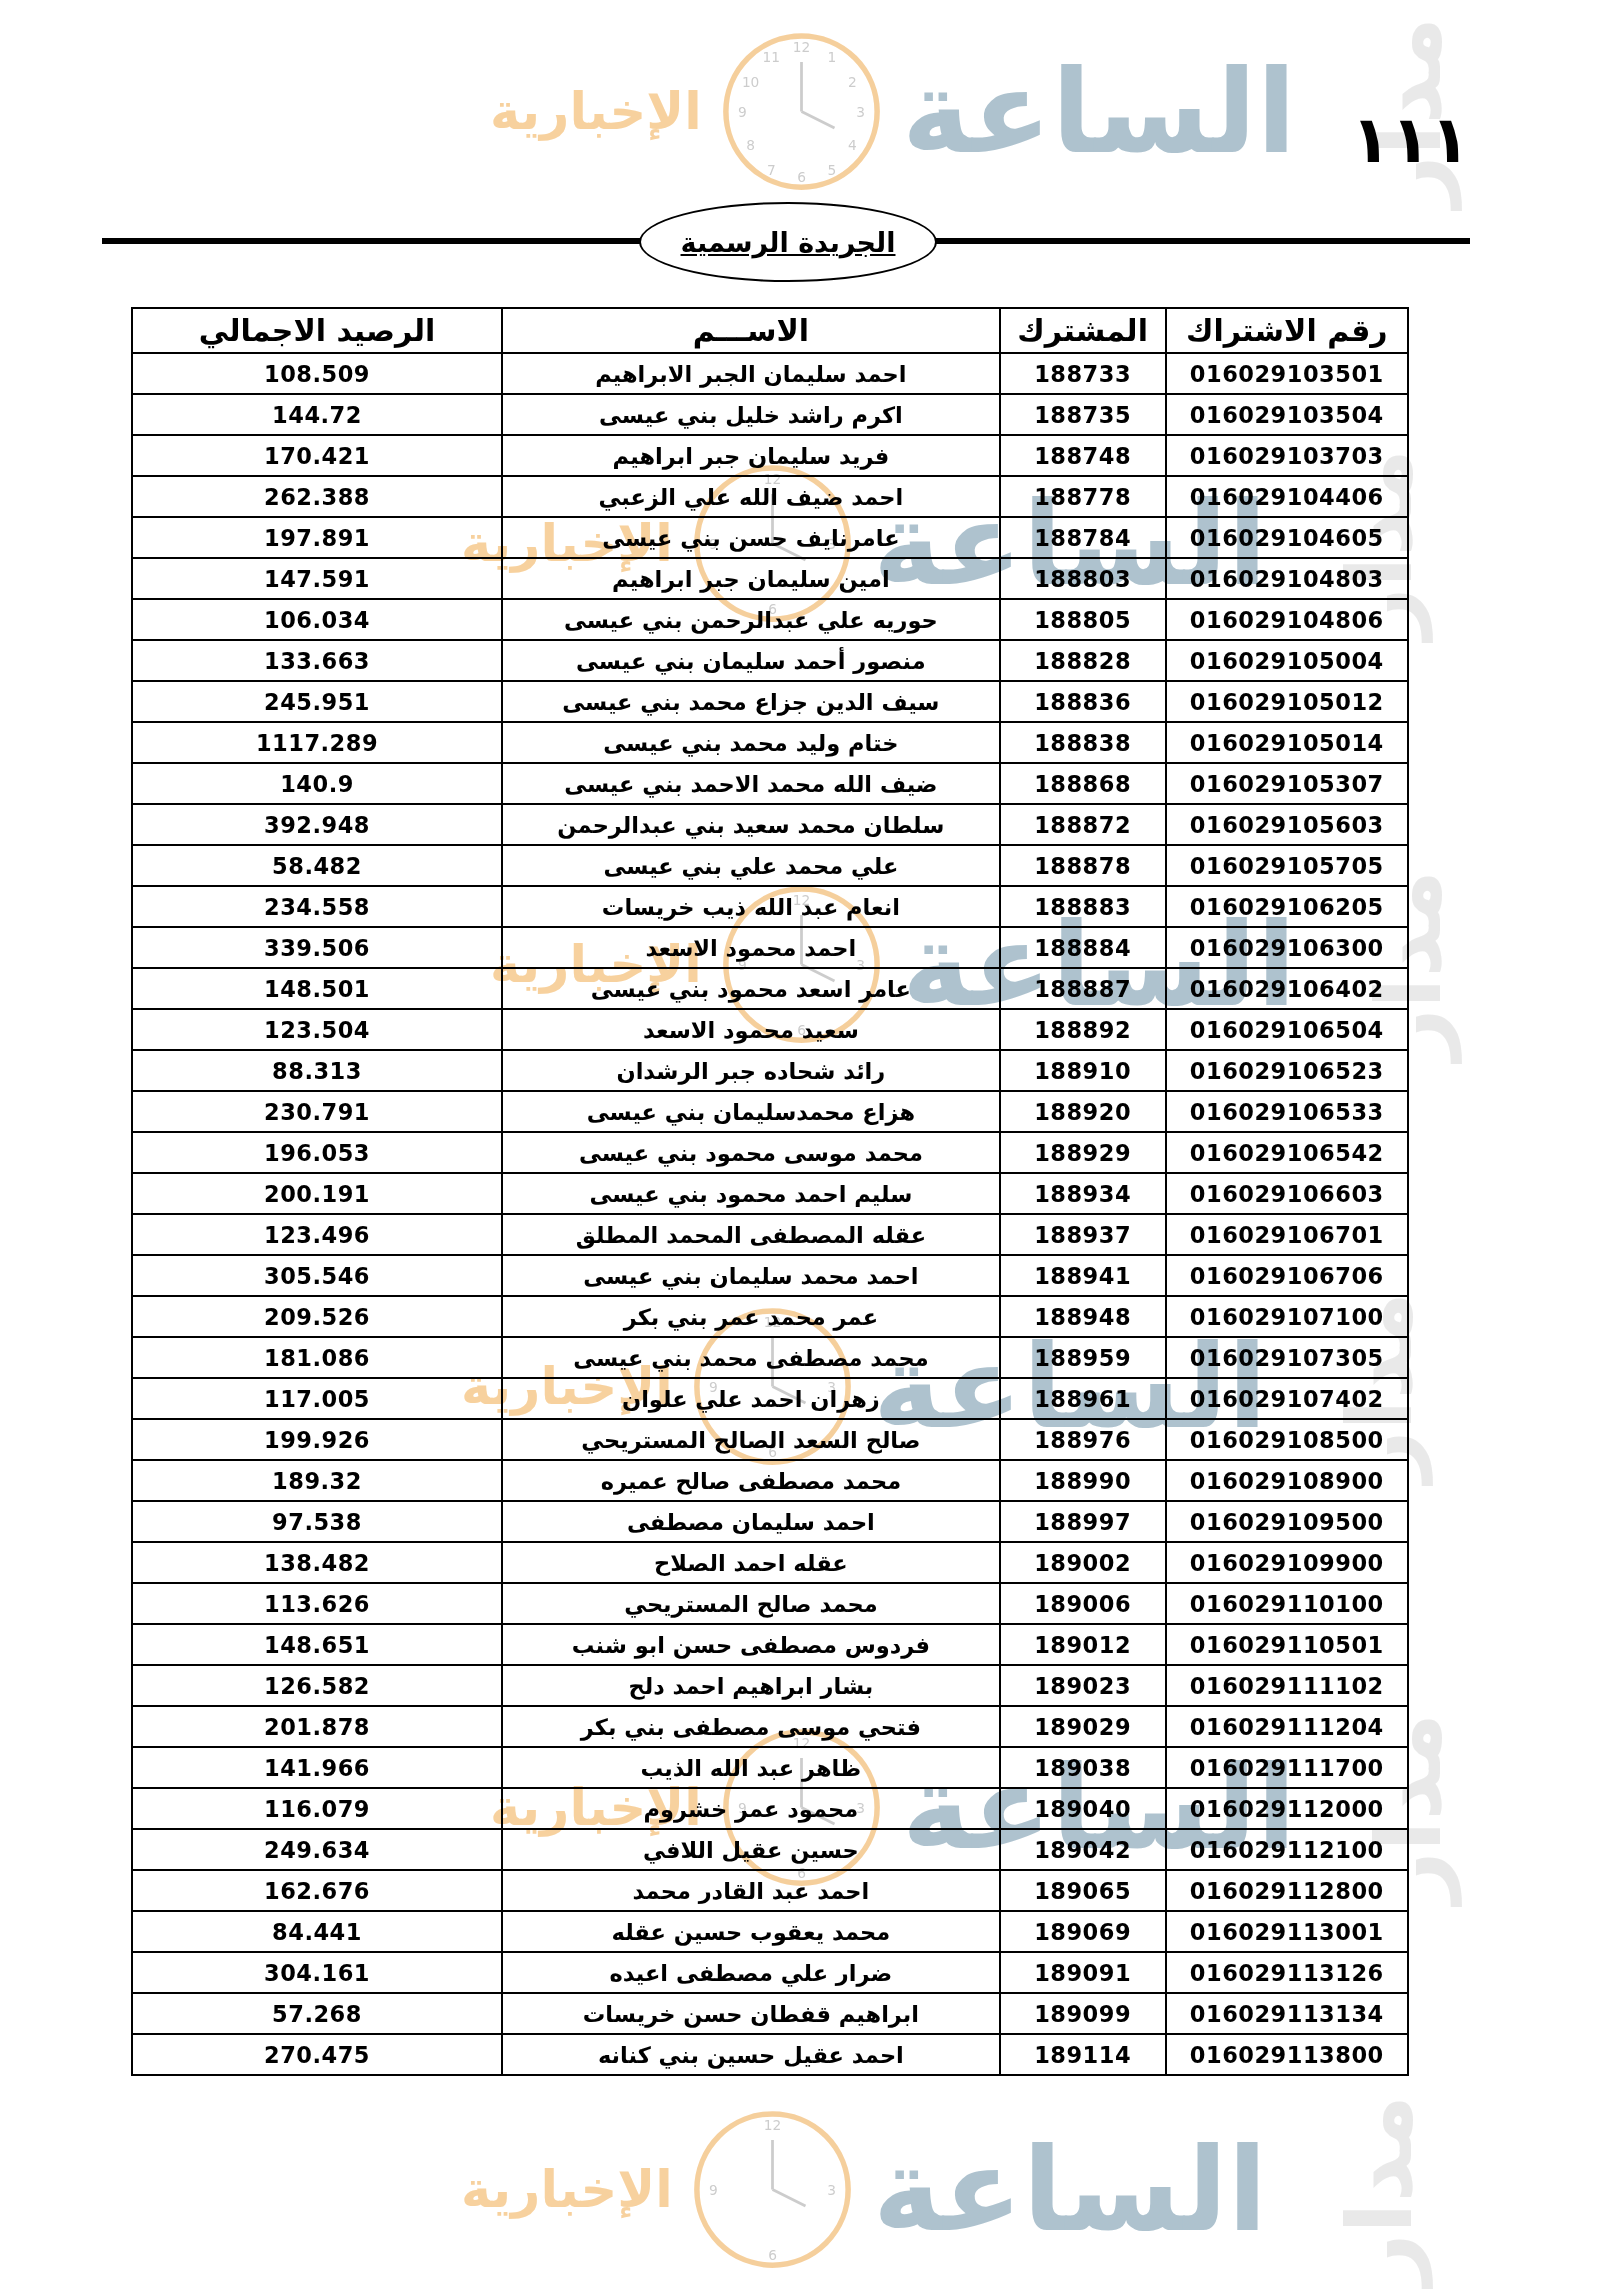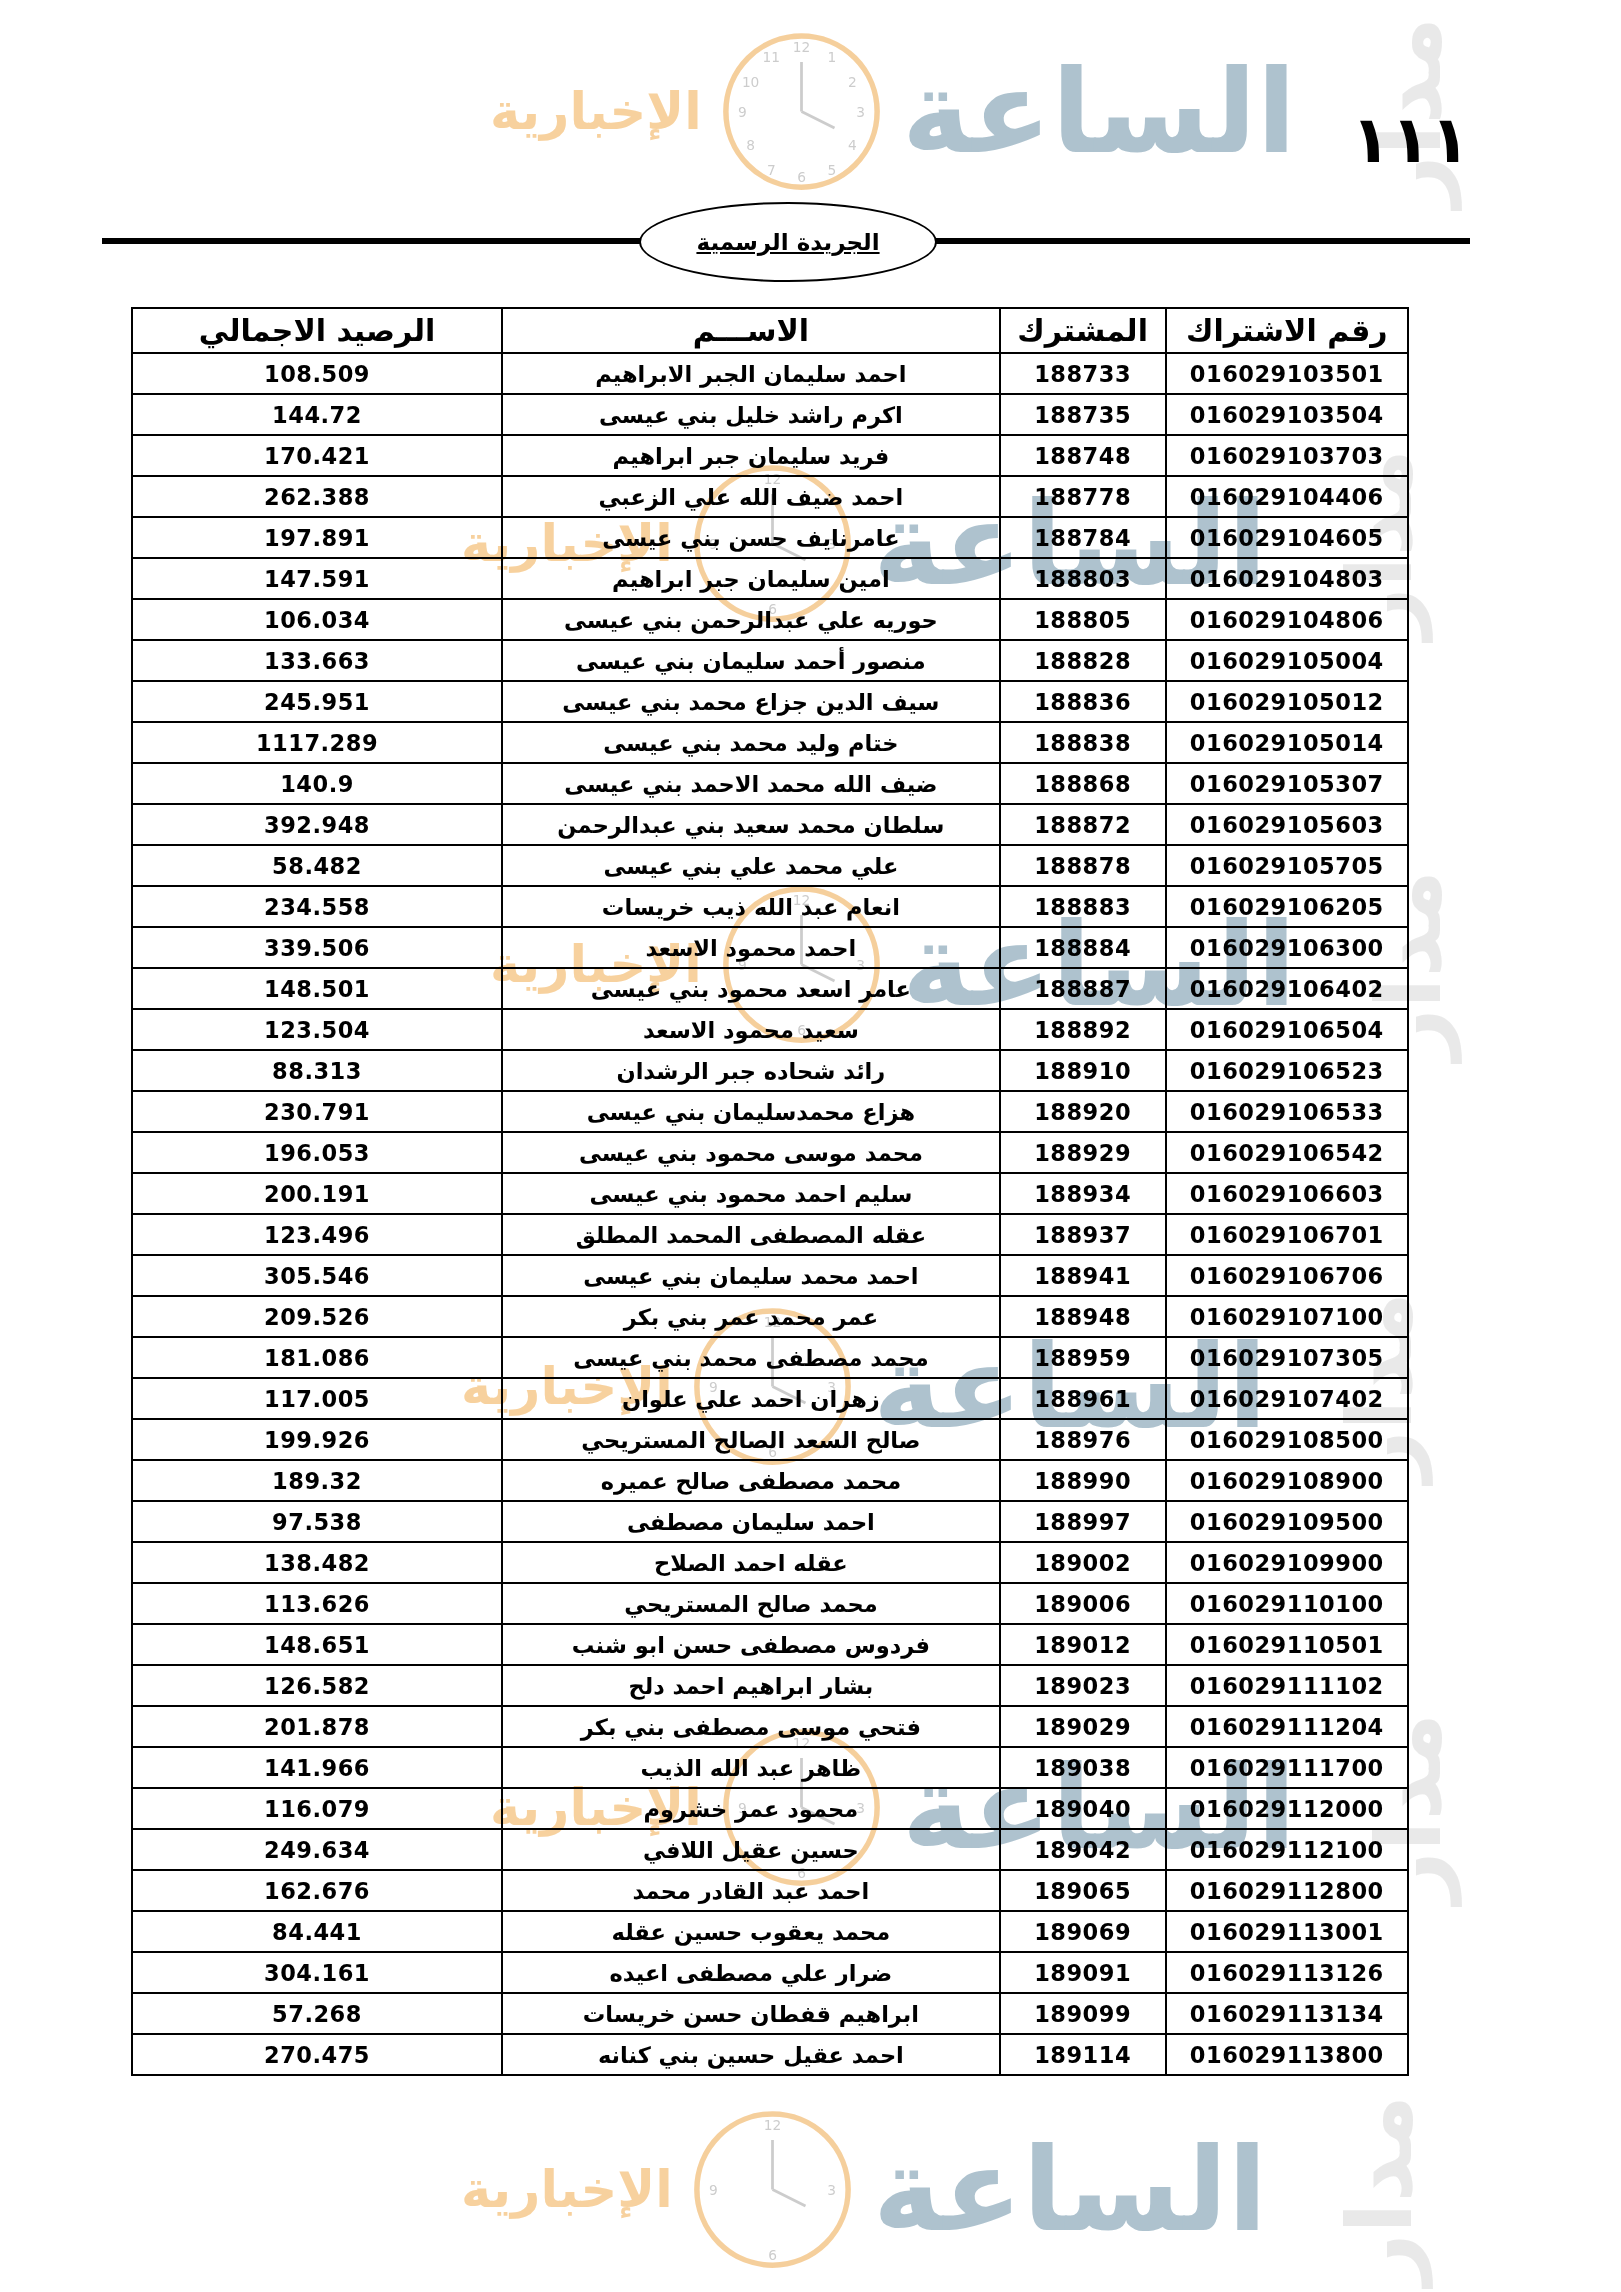--- a/index.html
+++ b/index.html
@@ -38,21 +38,21 @@
   .rule{
     position:absolute;top:238px;left:102px;width:1368px;height:5.9px;
     background:#000;z-index:1;
   }
   .gazette-ellipse{
     position:absolute;top:202px;left:639px;width:294px;height:76px;z-index:2;
     border:2.9px solid #000;border-radius:50%;background:#fff;
     display:flex;align-items:center;justify-content:center;
   }
   .gazette-title{
-    font-size:23px;font-weight:bold;text-decoration:underline;
+    font-size:27px;font-weight:bold;text-decoration:underline;
     direction:rtl;
   }
 
   
   .subs-table{
     position:absolute;top:307px;left:131px;width:1278px;z-index:1;
     border-collapse:collapse;table-layout:fixed;
     background:transparent;
     direction:rtl;
   }

